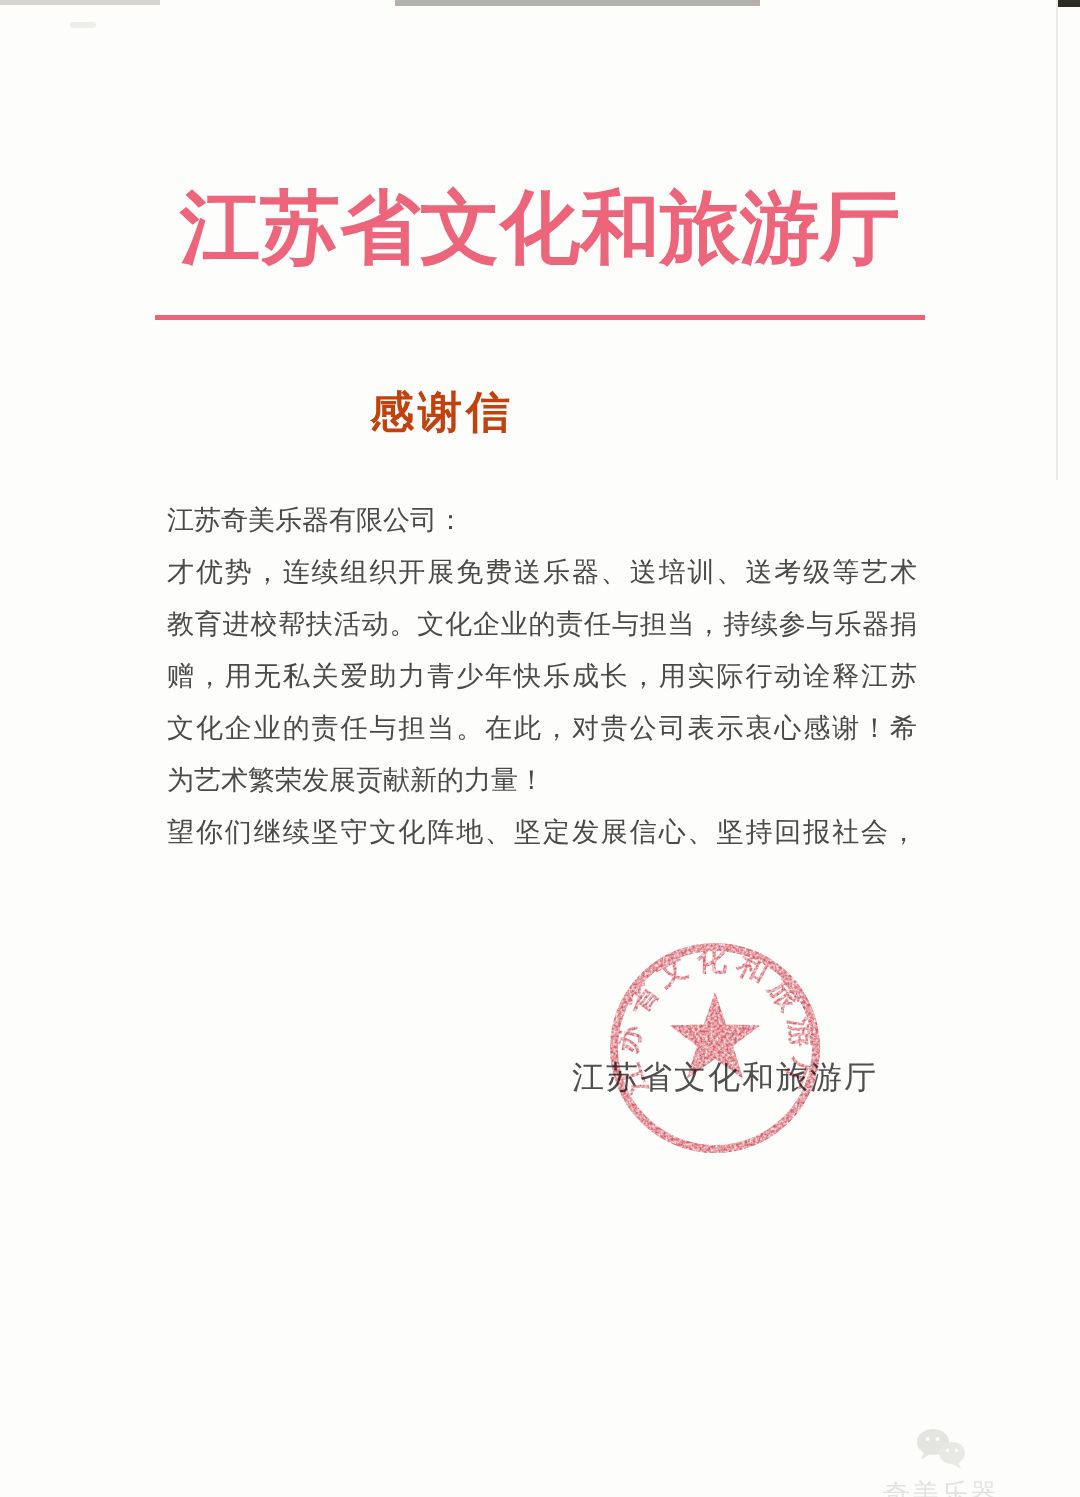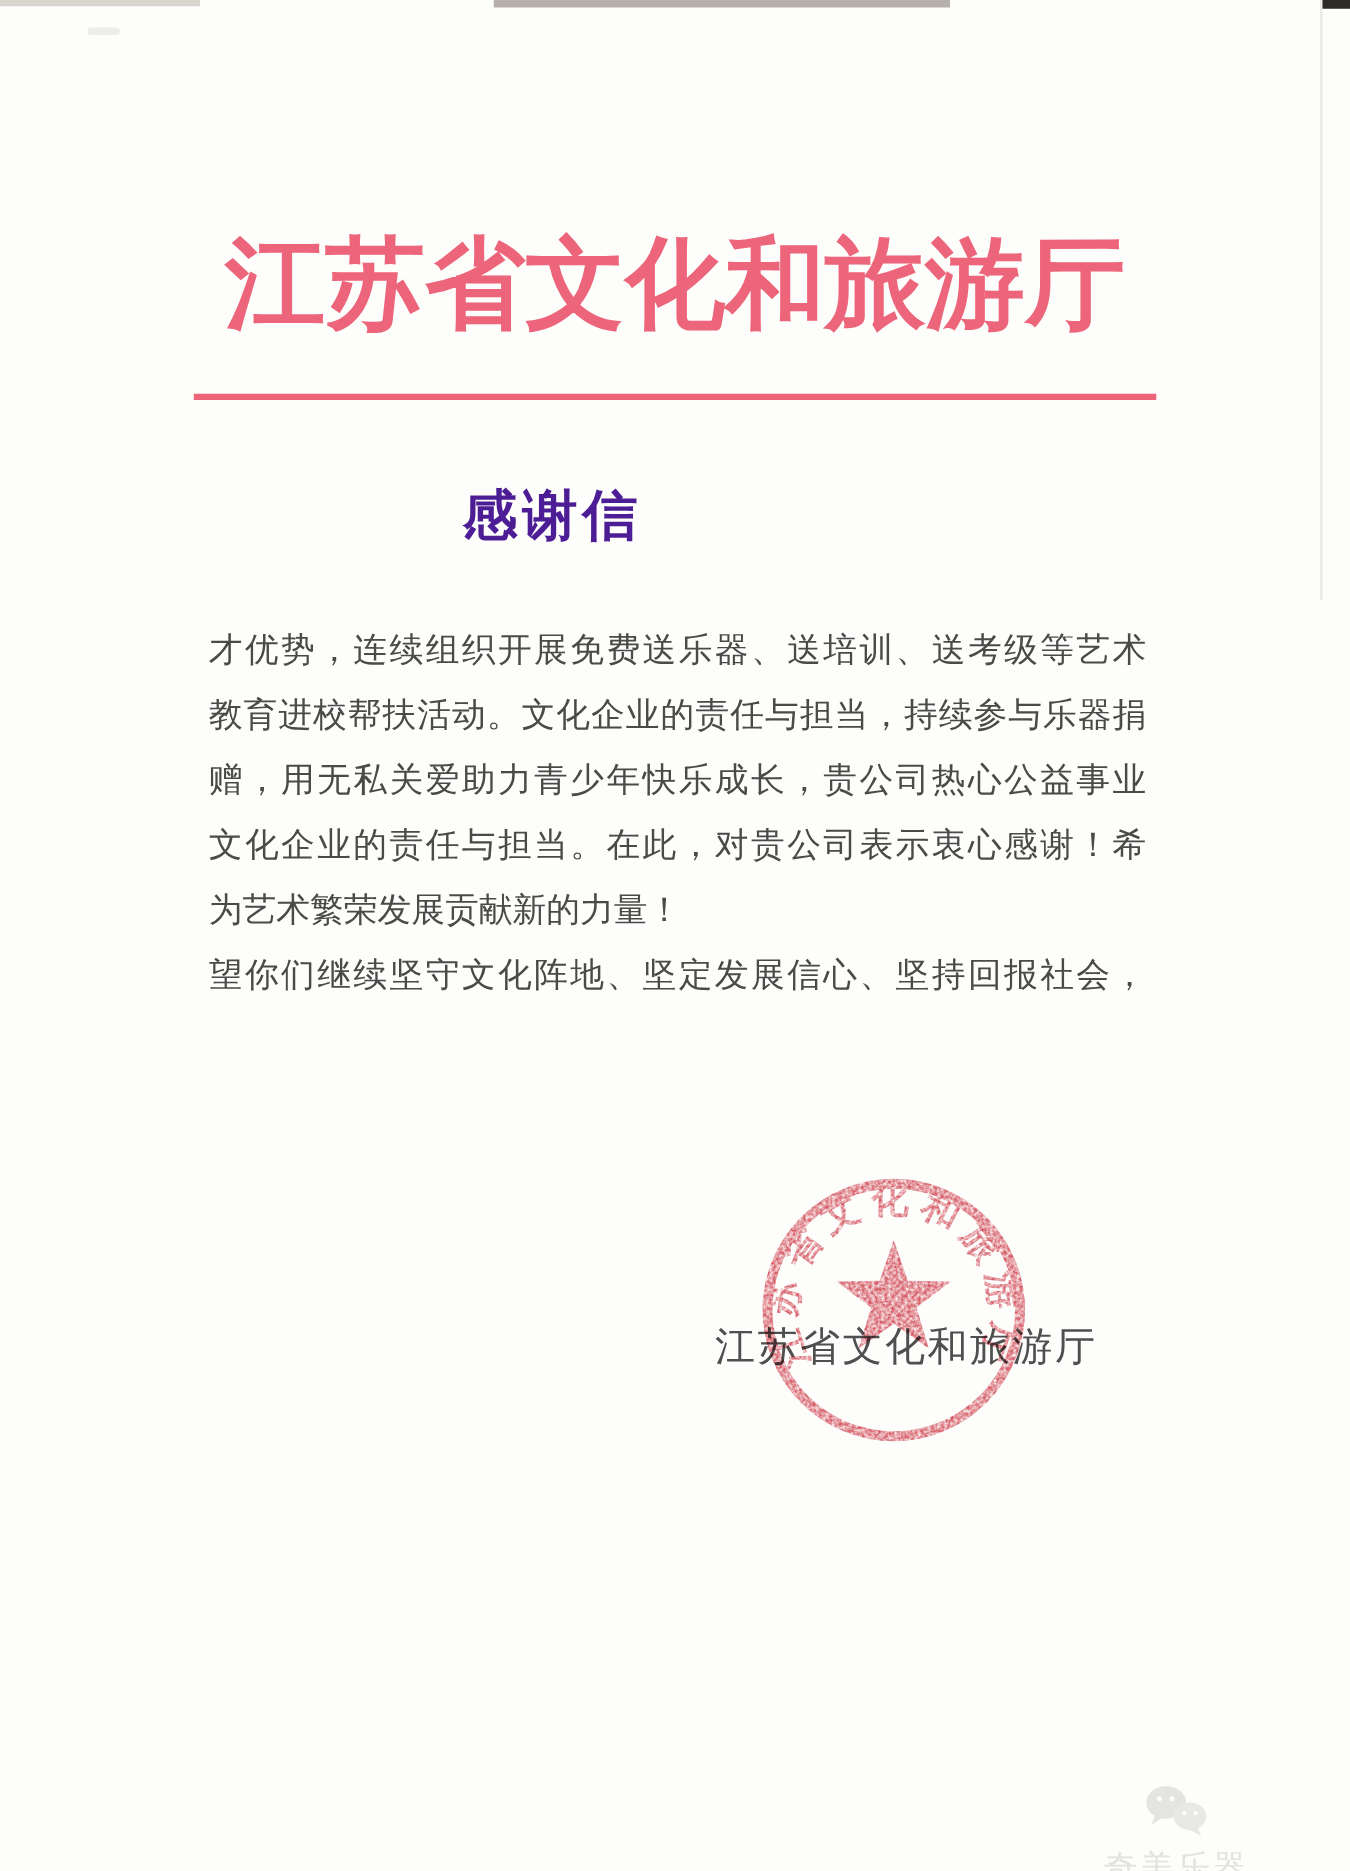--- a/index.html
+++ b/index.html
@@ -28,21 +28,21 @@
     white-space:nowrap;
   }
   .red-rule{
     position:absolute;left:155px;top:315px;width:770px;height:5px;
     background:var(--rule,#eb6478);
   }
   .letter-title{
     position:absolute;left:0;top:383px;width:884px;
     text-align:center;
     font-size:44px;font-weight:bold;letter-spacing:4px;
-    color:#4c1d95;
+    color:#c2410c;
   }
   .letter-body{
     position:absolute;left:167px;top:494px;width:750px;
     font-size:27px;line-height:52px;
     color:var(--ink,#4a4a48);
   }
   .letter-body .bline{height:52px;white-space:nowrap;}
   .letter-body .jline{
     white-space:normal;
     text-align:justify;
@@ -85,23 +85,24 @@
   <div class="artifact art-vline"></div>
   <div class="artifact art-smudge"></div>
 
   <div class="org-header">江苏省文化和旅游厅</div>
 
   <div class="red-rule"></div>
 
   <div class="letter-title">感谢信</div>
 
   <div class="letter-body">
+    <div class="bline">江苏奇美乐器有限公司：</div>
     <div class="bline jline">才优势，连续组织开展免费送乐器、送培训、送考级等艺术</div>
     <div class="bline jline">教育进校帮扶活动。文化企业的责任与担当，持续参与乐器捐</div>
-    <div class="bline jline">赠，用无私关爱助力青少年快乐成长，贵公司热心公益事业</div>
+    <div class="bline jline">赠，用无私关爱助力青少年快乐成长，用实际行动诠释江苏</div>
     <div class="bline jline">文化企业的责任与担当。在此，对贵公司表示衷心感谢！希</div>
     <div class="bline">为艺术繁荣发展贡献新的力量！</div>
     <div class="bline jline">望你们继续坚守文化阵地、坚定发展信心、坚持回报社会，</div>
   </div>
 
   <div class="closing-signature">江苏省文化和旅游厅</div>
 
 
   <svg class="seal" viewBox="0 0 240 240" xmlns="http://www.w3.org/2000/svg" aria-hidden="true">
     <defs>

